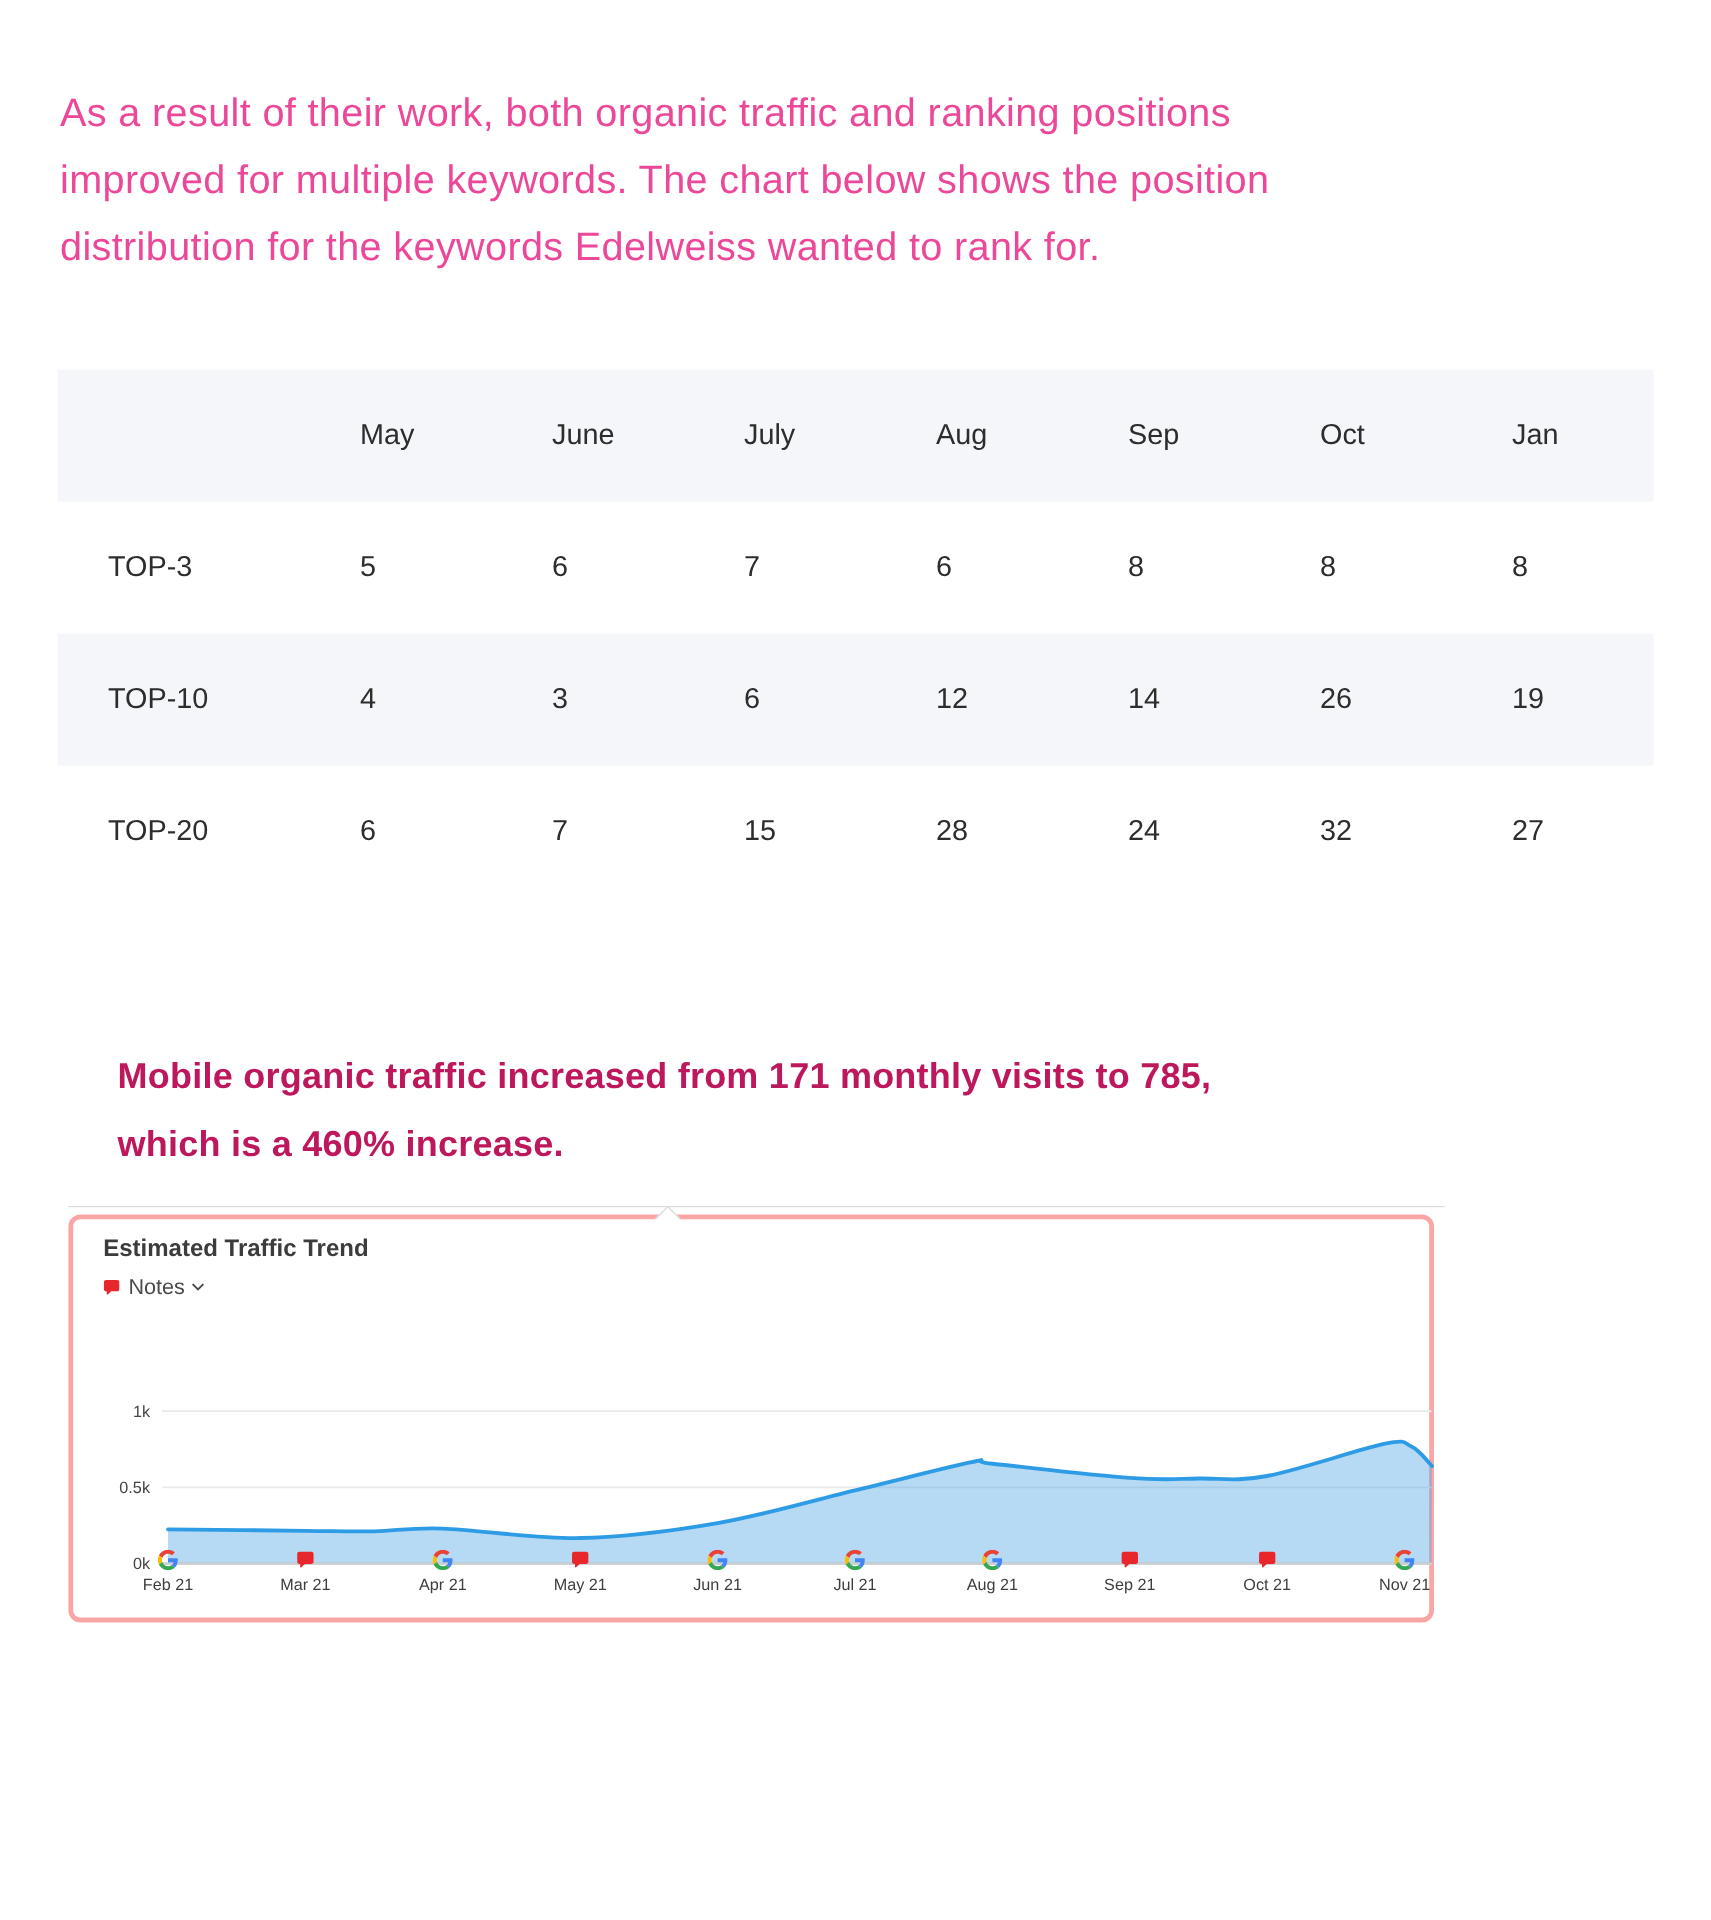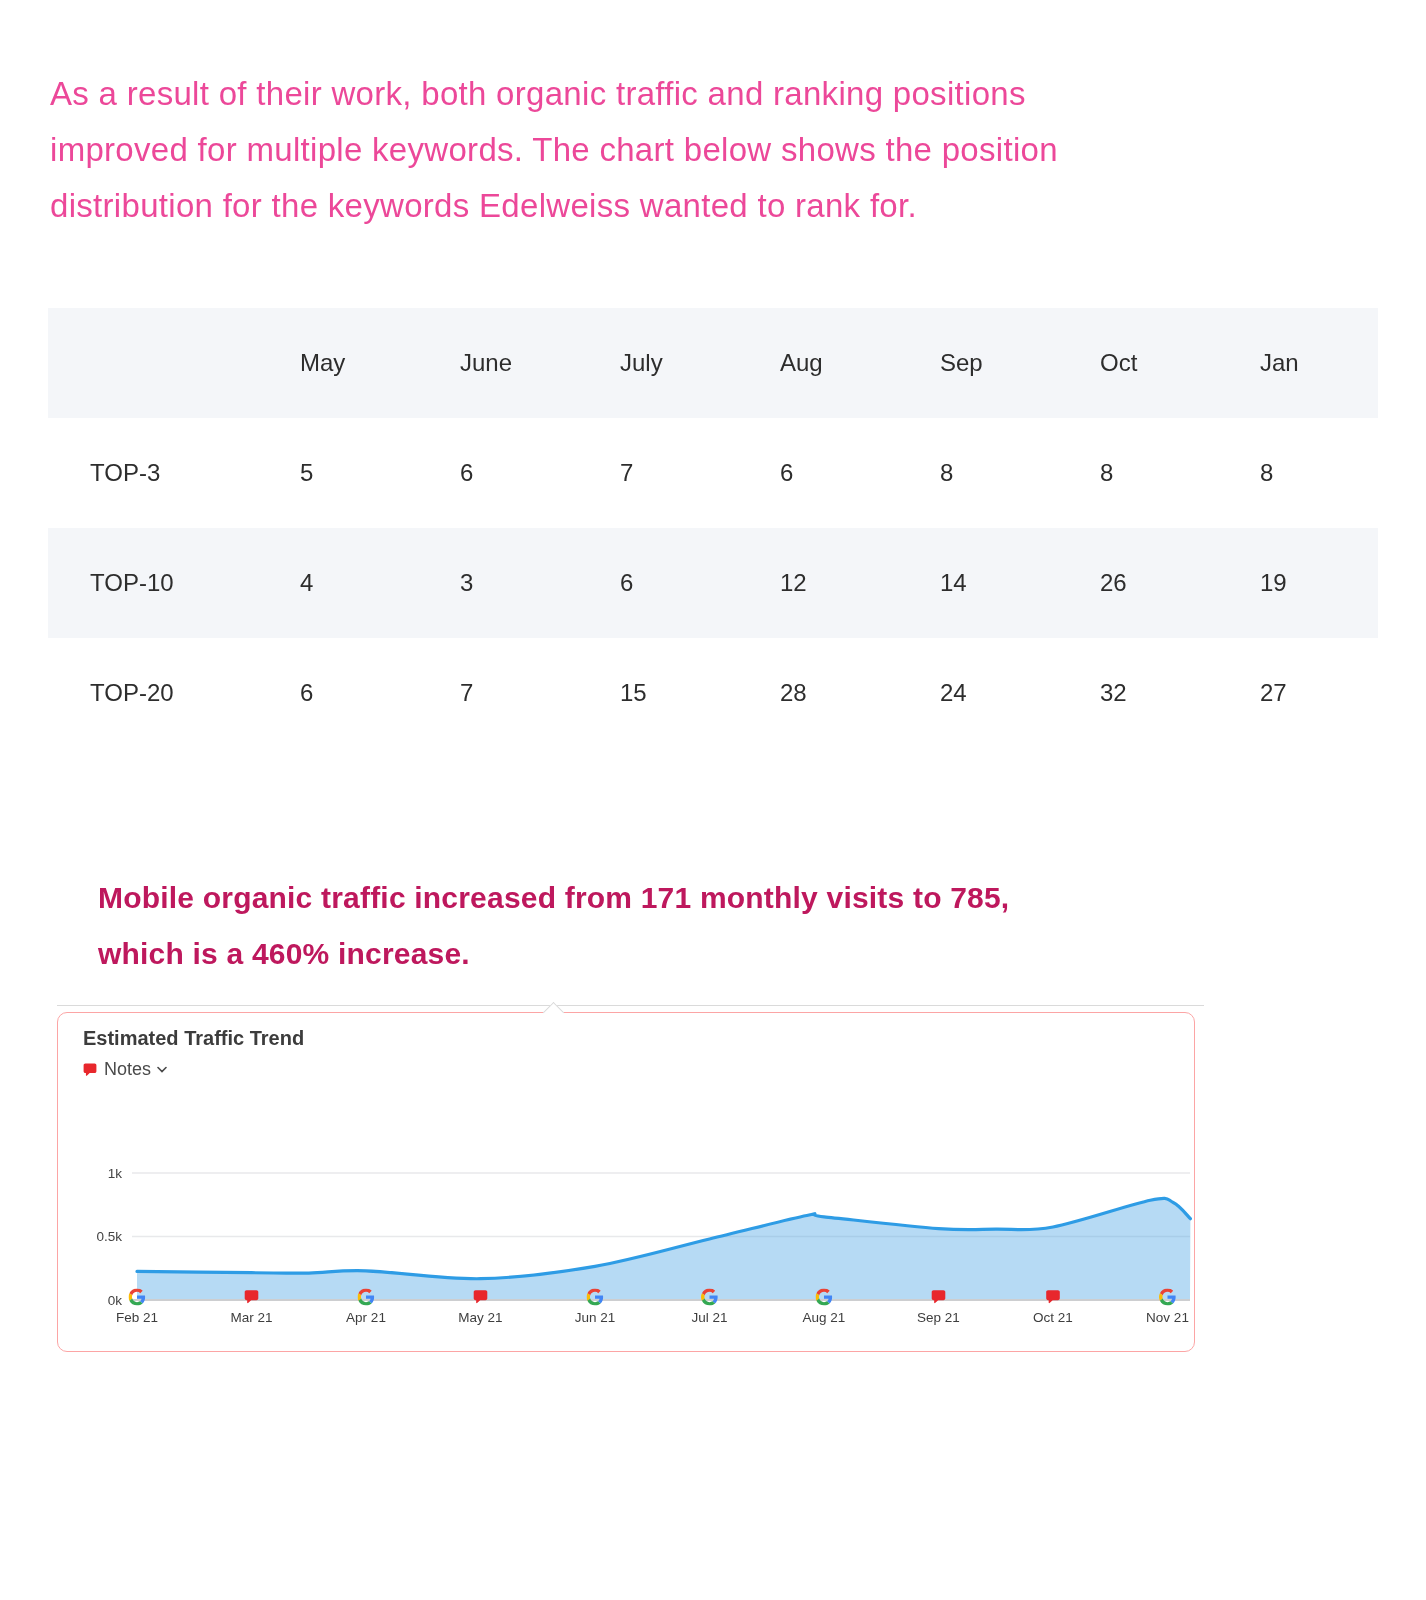--- a/index.html
+++ b/index.html
@@ -22,21 +22,21 @@
   .rank-table .first-col{padding-left:42px;}
 
   
   .headline{position:absolute;left:50px;top:845px;width:1120px;font-size:30px;font-weight:700;
             color:#be185d;line-height:56px;letter-spacing:0.2px;margin-left:48px;}
 
   
   .card-topline{position:absolute;left:57px;top:1005px;width:1147px;height:0;
                 border-top:1px solid #dadada;}
   .chart-card{position:absolute;left:57px;top:1012px;width:1138px;height:340px;background:#ffffff;
-              border:1px solid #fca5a5;border-radius:10px;box-sizing:border-box;}
+              border:4px solid #fca5a5;border-radius:10px;box-sizing:border-box;}
   .notch{position:absolute;top:-8px;left:488px;width:14px;height:14px;background:#ffffff;
          transform:rotate(45deg);border-left:1px solid #d9d9d9;border-top:1px solid #d9d9d9;}
   .chart-title{position:absolute;left:25px;top:14px;font-size:20px;font-weight:700;color:#3c3c3c;}
   .notes-row{position:absolute;left:24px;top:46px;display:flex;align-items:center;gap:6px;
              font-size:18px;color:#4a4a4a;cursor:pointer;}
   .notes-row .note-glyph{width:16px;height:16px;display:block;}
   #trend-chart{position:absolute;left:0;top:90px;display:block;}
   #trend-chart text{font-family:"Liberation Sans",sans-serif;}
   .hidden-defs{position:absolute;width:0;height:0;overflow:hidden;}
 </style>

